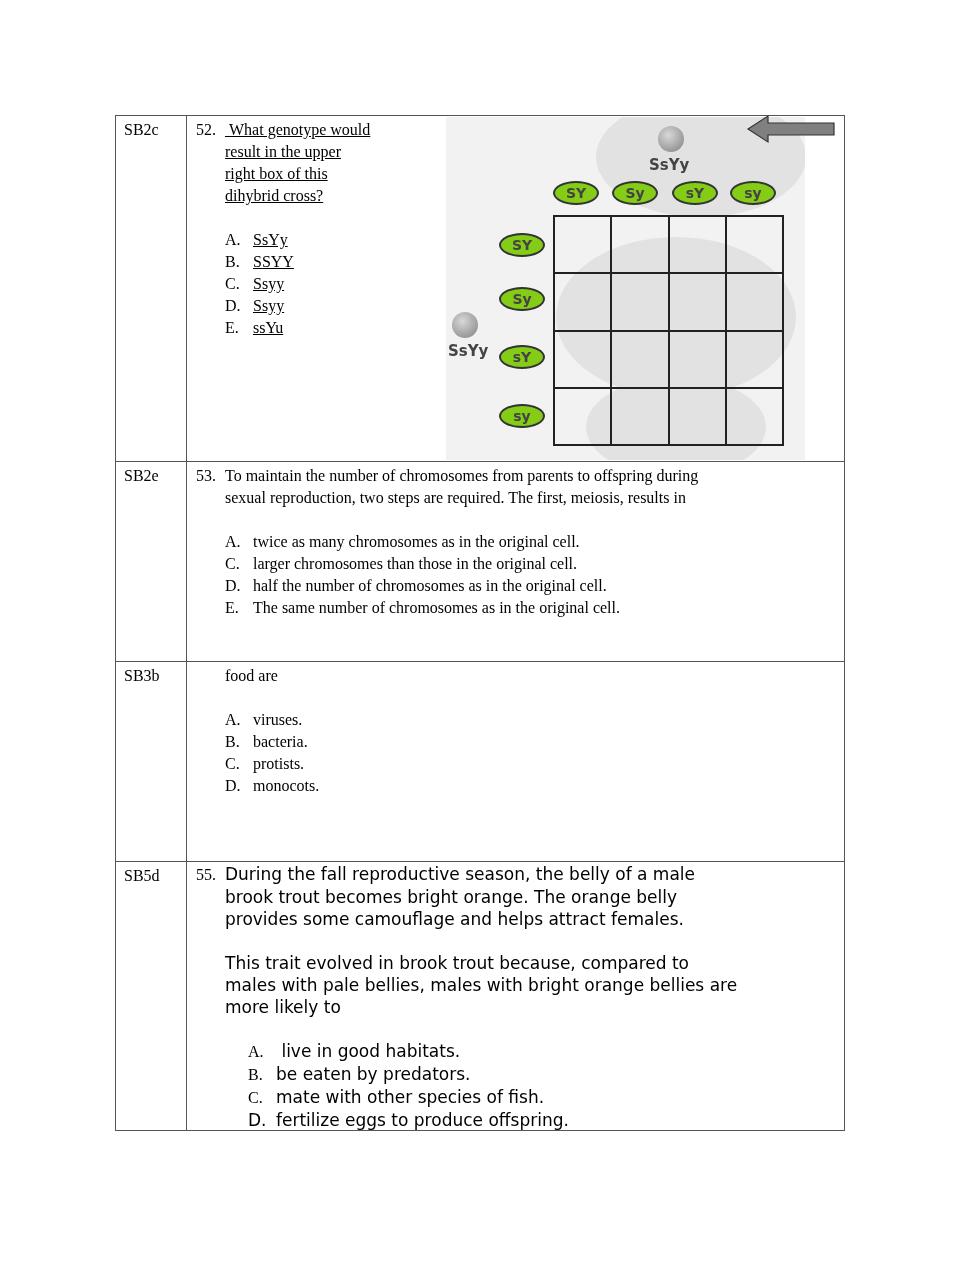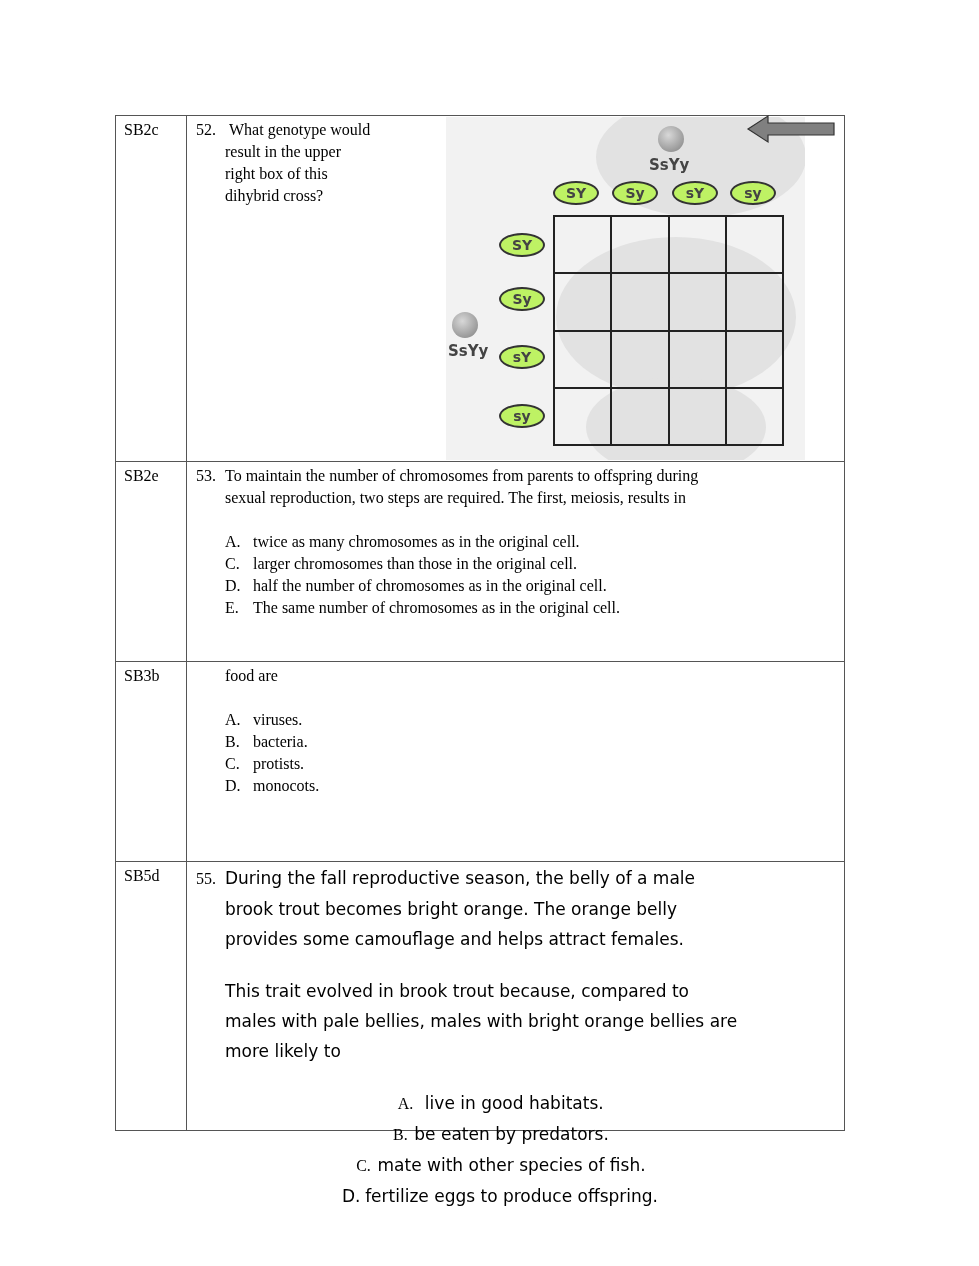--- a/index.html
+++ b/index.html
@@ -9,51 +9,58 @@
     .row { position: relative; display: flex; border-bottom: 1px solid #555; }
     .row:last-child { border-bottom: none; }
     .std { width: 71px; border-right: 1px solid #555; box-sizing: border-box; padding: 3px 8px 0 8px;
            font-size: 16px; line-height: 22px; }
     .q { flex: 1; position: relative; font-size: 16px; line-height: 22px; }
     .qtext { position: absolute; left: 38px; top: 3px; }
     .qnum { display: inline-block; width: 29px; margin-left: -29px; }
     .opts { margin-top: 22px; }
     .opt { display: block; }
     .olbl { display: inline-block; width: 28px; }
-    .sans { font-family: "DejaVu Sans", sans-serif; font-size: 17px; line-height: 30px; }
+    .sans { font-family: "DejaVu Sans", sans-serif; font-size: 17px; line-height: 22px; }
     .serif-lbl { font-family: "Liberation Serif", serif; font-size: 16px; }
 
     
     .pun { position: absolute; left: 259px; top: 1px; width: 359px; height: 343px; background: #f2f2f2; overflow: hidden; }
     .blob { position: absolute; border-radius: 50%; background: #e2e2e2; }
     .ball { position: absolute; width: 26px; height: 26px; border-radius: 50%;
             background: radial-gradient(circle at 40% 35%, #d8d8d8, #9a9a9a 70%, #7c7c7c); }
     .plabel { position: absolute; font-family: "DejaVu Sans", sans-serif; font-weight: bold; font-size: 15px; color: #444; }
     .oval { position: absolute; width: 46px; height: 24px; border: 2px solid #333; border-radius: 50%;
-            background: #bef264; box-sizing: border-box; text-align: center; line-height: 20px;
+            background: #84cc16; box-sizing: border-box; text-align: center; line-height: 20px;
             font-family: "DejaVu Sans", sans-serif; font-weight: bold; font-size: 14px; color: #444; }
     .grid { position: absolute; left: 107px; top: 98px; width: 231px; height: 231px;
             display: grid; grid-template-columns: repeat(4, 1fr); grid-template-rows: repeat(4, 1fr);
             border: 1px solid #222; box-sizing: border-box; }
     .cell { border: 1px solid #222; }
     .arrow { position: absolute; left: 746px; top: 114px; width: 90px; height: 30px; }
   </style>
 </head>
 <body>
 
 <div class="tbl">
 
   <div class="row" style="height:345px">
     <div class="std">SB2c</div>
     <div class="q">
-      <div class="qtext" style="left:38px;">
+      <div class="qtext" style="left:38px;text-decoration:underline;">
         <div><span class="qnum">52.</span>&nbsp;<span>What genotype would</span></div>
         <div>result in the upper</div>
         <div>right box of this</div>
         <div>dihybrid cross?</div>
+        <div class="opts">
+          <div class="opt"><span class="olbl">A.</span><span>SsYy</span></div>
+          <div class="opt"><span class="olbl">B.</span><span>SSYY</span></div>
+          <div class="opt"><span class="olbl">C.</span><span>Ssyy</span></div>
+          <div class="opt"><span class="olbl">D.</span><span>Ssyy</span></div>
+          <div class="opt"><span class="olbl">E.</span><span>ssYu</span></div>
+        </div>
       </div>
 
       <div class="pun">
         <div class="blob" style="left:150px;top:-20px;width:210px;height:120px;"></div>
         <div class="blob" style="left:110px;top:120px;width:240px;height:160px;"></div>
         <div class="blob" style="left:140px;top:260px;width:180px;height:100px;"></div>
 
         <div class="ball" style="left:212px;top:9px;"></div>
         <div class="plabel" style="left:203px;top:37px;">SsYy</div>
         <div class="ball" style="left:6px;top:195px;"></div>
@@ -125,21 +132,21 @@
   <div class="row" style="height:268px">
     <div class="std">SB5d</div>
     <div class="q">
       <div class="qtext sans" style="top:1px;">
         <div><span class="qnum serif-lbl">55.</span><span>During the fall reproductive season, the belly of a male</span></div>
         <div>brook trout becomes bright orange. The orange belly</div>
         <div>provides some camouflage and helps attract females.</div>
         <div style="margin-top:22px;">This trait evolved in brook trout because, compared to</div>
         <div>males with pale bellies, males with bright orange bellies are</div>
         <div>more likely to</div>
-        <div class="opts" style="margin-left:33px;text-align:center;">
+        <div class="opts" style="margin-left:23px;">
           <div class="opt"><span class="olbl serif-lbl">A.</span><span> live in good habitats.</span></div>
           <div class="opt"><span class="olbl serif-lbl">B.</span><span>be eaten by predators.</span></div>
           <div class="opt"><span class="olbl serif-lbl">C.</span><span>mate with other species of fish.</span></div>
           <div class="opt"><span class="olbl">D.</span><span>fertilize eggs to produce offspring.</span></div>
         </div>
       </div>
     </div>
   </div>
 </div>
 

